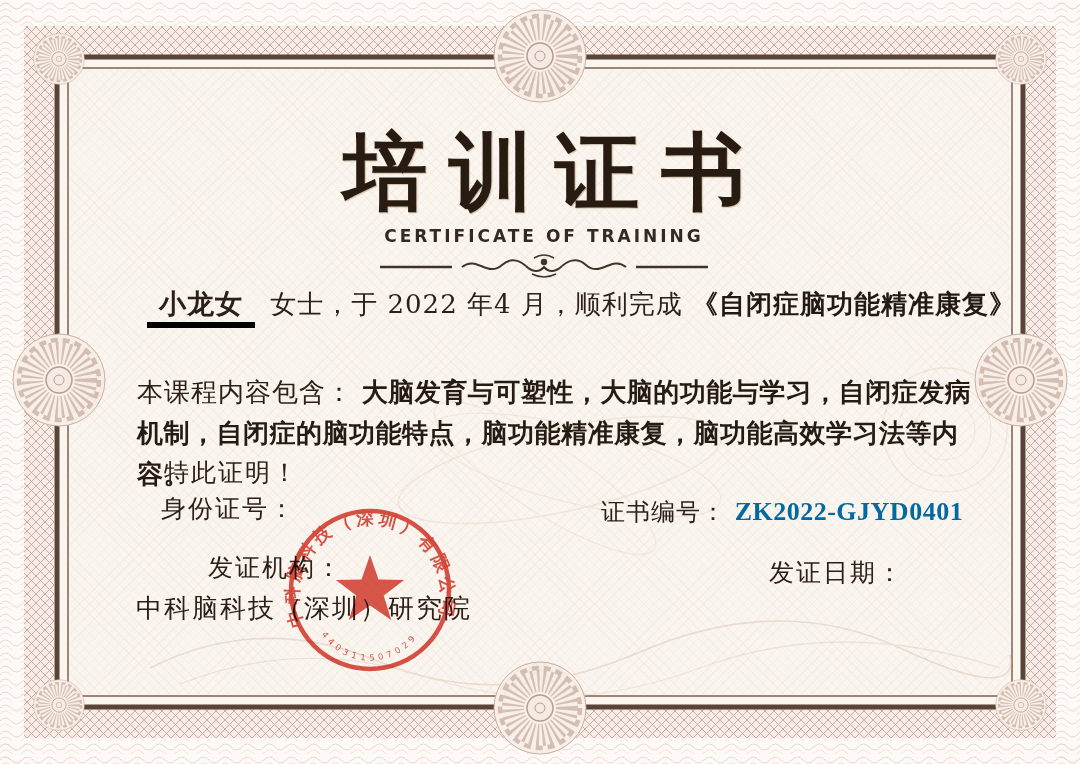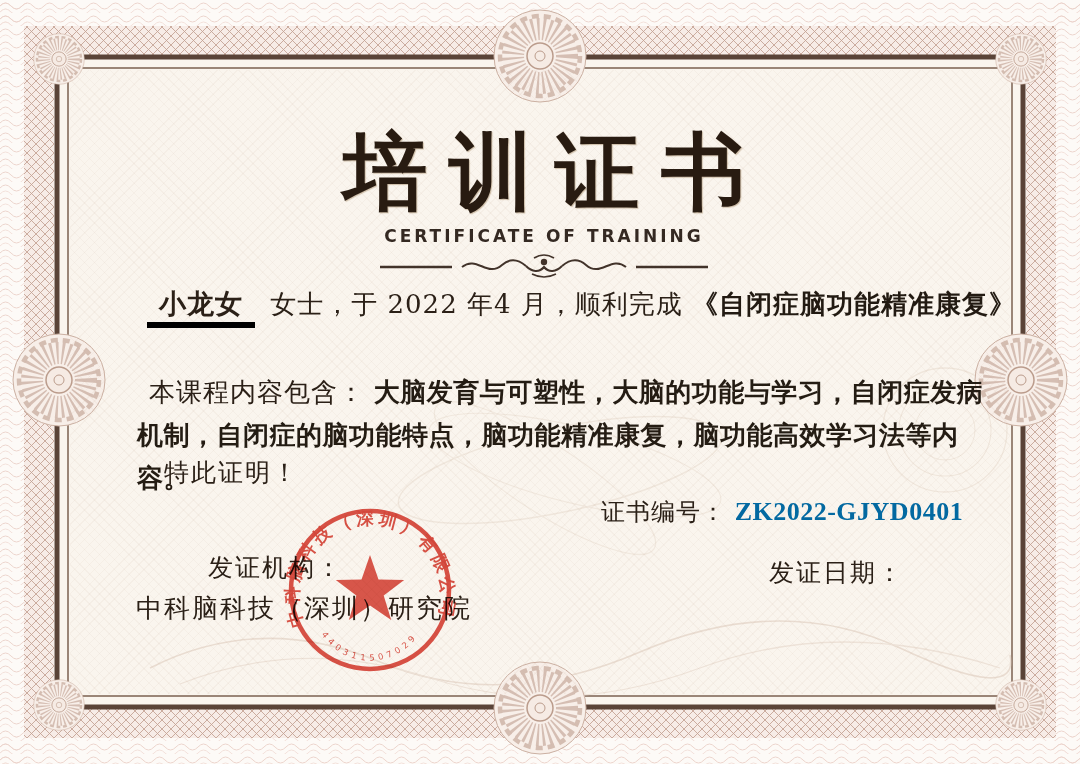--- a/index.html
+++ b/index.html
@@ -18,32 +18,32 @@
     font-family:"DejaVu Sans","Liberation Sans",sans-serif;
     font-weight:800;font-size:84px;line-height:1.1;color:#281b11;
     letter-spacing:22px;padding-left:22px;box-sizing:border-box;
     text-shadow:1px 1px 1px rgba(125,90,40,0.35);}
   .subtitle{left:0;top:226px;width:1080px;text-align:center;
     font-family:"DejaVu Sans","Liberation Sans",sans-serif;
     font-weight:700;font-size:17px;letter-spacing:3px;color:#342922;}
   .flourish{left:370px;top:252px;}
 
   .kai{font-family:"DejaVu Serif","Liberation Serif",serif;}
-  .hei{font-family:Liberation Mono, monospace;font-weight:700;}
+  .hei{font-family:Liberation Sans, sans-serif;font-weight:700;}
 
   .line1{left:143px;top:286px;font-size:26px;letter-spacing:1px;}
   .name{display:inline-block;padding:0 12px;border-bottom:6px solid #000000;
         font-weight:600;font-size:27px;}
   .line1 .after{margin-left:6px;margin-top:7px;}
   .line1 .course{font-size:26px;color:#221a12;}
   .line2{left:126px;top:330px;font-size:26px;letter-spacing:2px;}
 
   .para{left:133px;top:372px;width:860px;font-size:26px;line-height:41px;
         letter-spacing:0.5px;text-align:left;}
-  .para .lead{letter-spacing:1px;margin-left:12px;}
+  .para .lead{letter-spacing:1px;}
   .para .body{color:#241c13;}
 
   .attest{left:160px;top:456px;font-size:25px;letter-spacing:2px;}
   .id-row{left:157px;top:492px;font-size:25px;letter-spacing:2px;}
   .certno-row{left:597px;top:496px;font-size:24px;letter-spacing:1px;}
   .certno-val{font-family:Liberation Serif, serif;
       font-weight:700;font-size:26px;letter-spacing:0.5px;color:#0369a1;}
 
   .issuer-label{left:204px;top:551px;font-size:25px;letter-spacing:2px;}
   .issuer-name{left:132px;top:591px;font-size:26px;letter-spacing:2px;}
@@ -139,20 +139,21 @@
       <span class="course hei">《自闭症脑功能精准康复》</span>
     </div>
 
     <div class="abs para">
       <span class="lead kai">本课程内容包含：</span>
       <span class="body hei">大脑发育与可塑性，大脑的功能与学习，自闭症发病机制，自闭症的脑功能特点，脑功能精准康复，脑功能高效学习法等内容。</span>
     </div>
 
     <div class="abs attest kai">特此证明！</div>
 
+    <div class="abs id-row kai">身份证号：</div>
 
     <div class="abs certno-row kai">
       <span>证书编号：</span>
       <span class="certno-val">ZK2022-GJYD0401</span>
     </div>
 
     <div class="abs issuer-label kai">发证机构：</div>
     <div class="abs date-label kai">发证日期：</div>
 
     <div class="abs issuer-name kai">中科脑科技（深圳）研究院</div>

